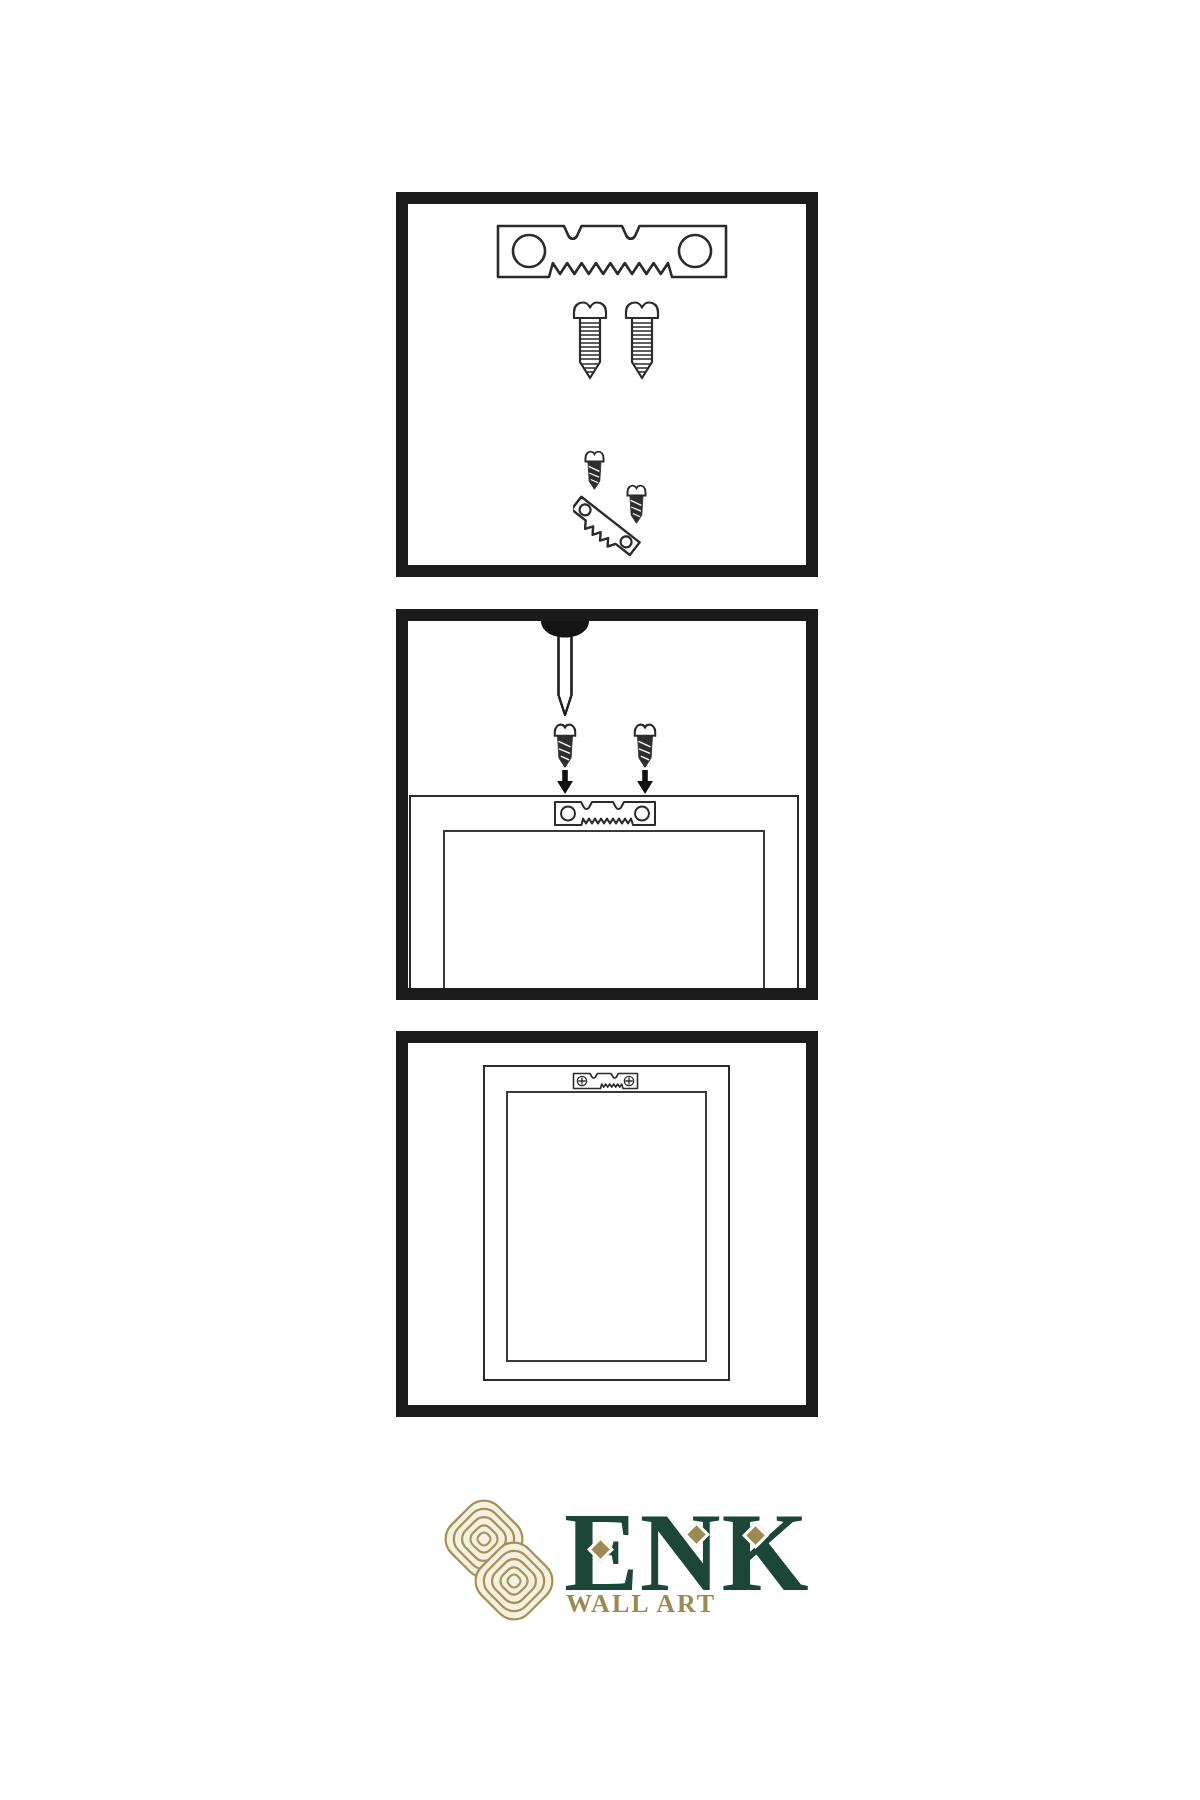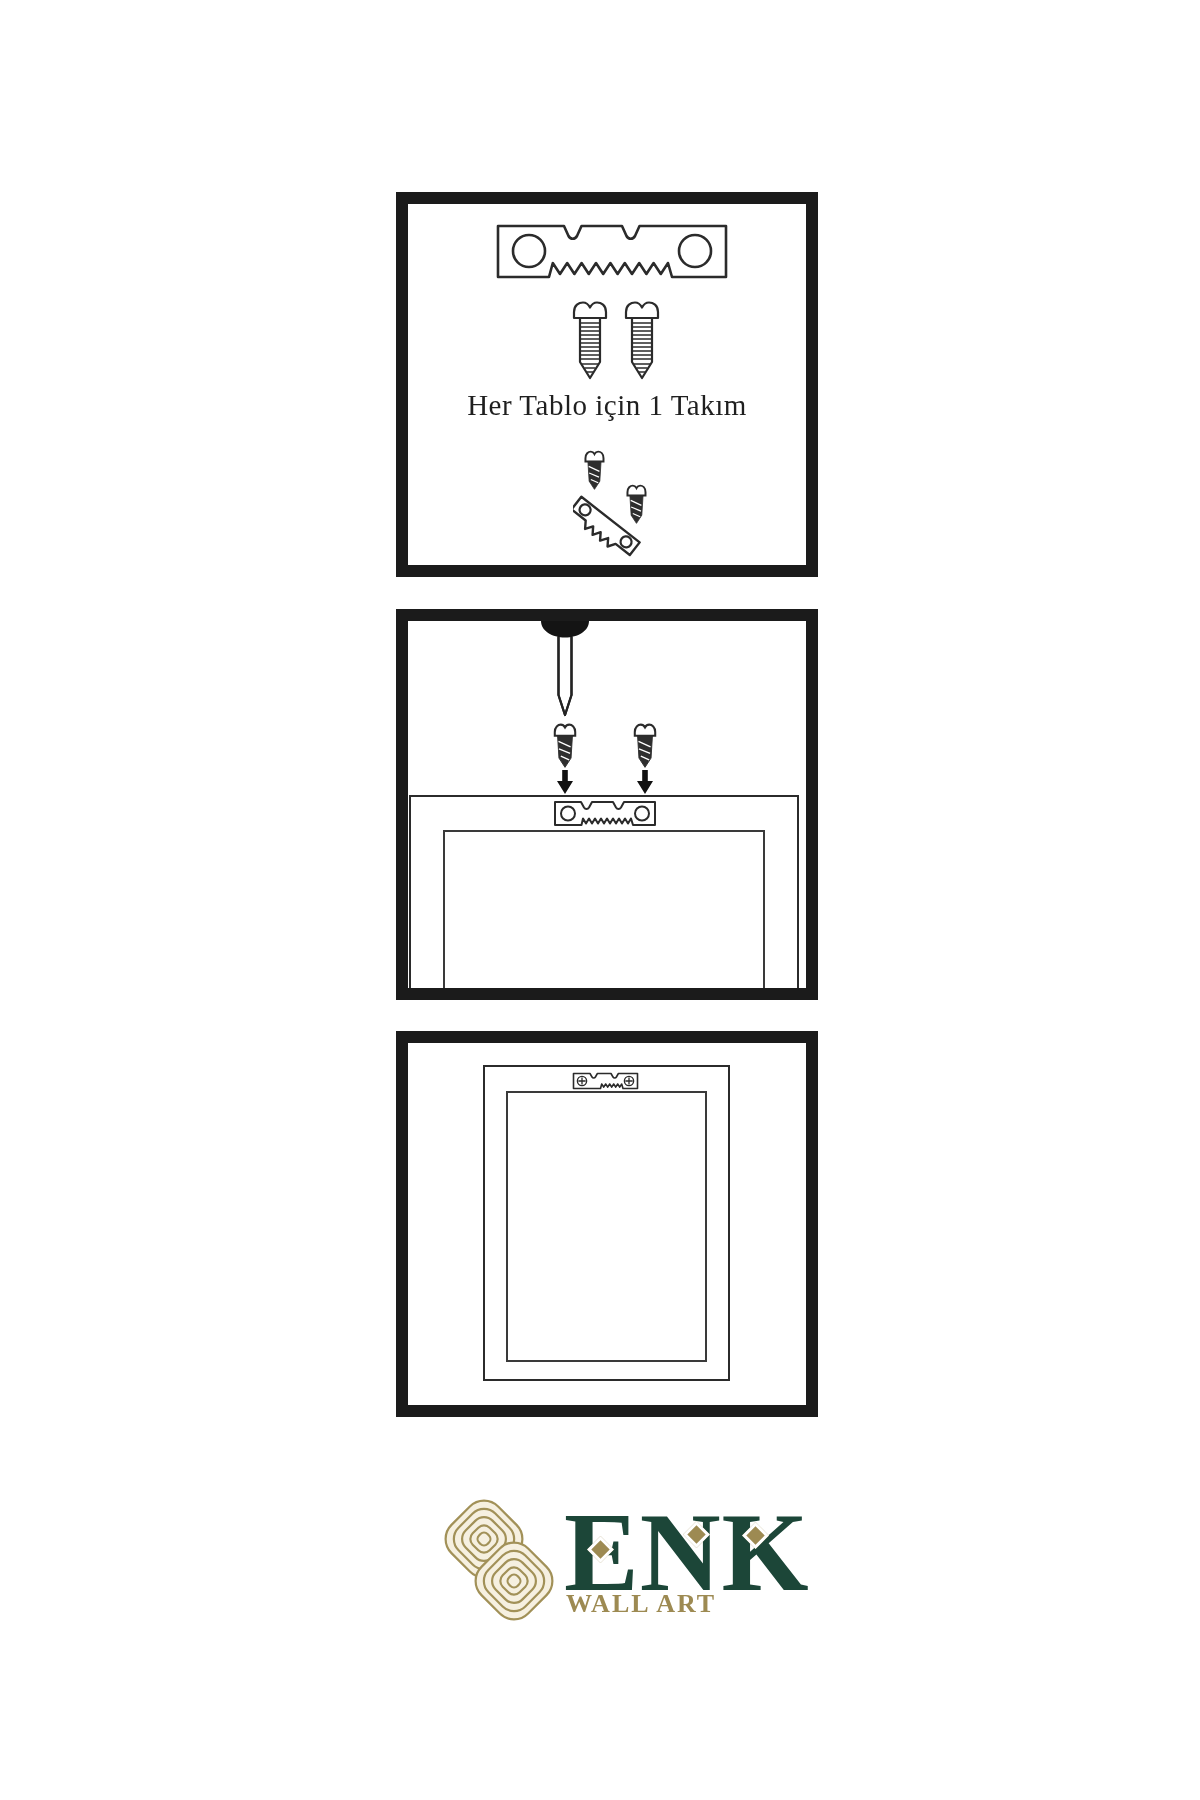--- a/index.html
+++ b/index.html
@@ -60,21 +60,20 @@
       <path d="M2,17 V11 C2,4 7,1.5 11,1.5 C14,1.5 16.5,3.5 18,6.5 C19.5,3.5 22,1.5 25,1.5 C29,1.5 34,4 34,11 V17 Z" fill="#ffffff" stroke="#2b2b2b" stroke-width="2.2" stroke-linejoin="round"></path>
       <path d="M8,17 V61 L18,77 L28,61 V17 Z" fill="#ffffff" stroke="#2b2b2b" stroke-width="2.2" stroke-linejoin="round"></path>
       <path d="M8,22 H28 M8,26 H28 M8,30 H28 M8,34 H28 M8,38 H28 M8,42 H28 M8,46 H28 M8,50 H28 M8,54 H28 M8,58 H28 M10,63 H26 M12.5,67 H23.5 M15,71 H21" stroke="#2b2b2b" stroke-width="1.5"></path>
     </svg>
     <svg class="abs" style="left:216px;top:97px;" width="36" height="80" viewBox="0 0 36 80">
       <path d="M2,17 V11 C2,4 7,1.5 11,1.5 C14,1.5 16.5,3.5 18,6.5 C19.5,3.5 22,1.5 25,1.5 C29,1.5 34,4 34,11 V17 Z" fill="#ffffff" stroke="#2b2b2b" stroke-width="2.2" stroke-linejoin="round"></path>
       <path d="M8,17 V61 L18,77 L28,61 V17 Z" fill="#ffffff" stroke="#2b2b2b" stroke-width="2.2" stroke-linejoin="round"></path>
       <path d="M8,22 H28 M8,26 H28 M8,30 H28 M8,34 H28 M8,38 H28 M8,42 H28 M8,46 H28 M8,50 H28 M8,54 H28 M8,58 H28 M10,63 H26 M12.5,67 H23.5 M15,71 H21" stroke="#2b2b2b" stroke-width="1.5"></path>
     </svg>
 
-    <div class="caption">Her Tablo için 1 Takım</div>
 
     <svg class="abs" style="left:165px;top:246px;" width="100" height="115" viewBox="0 0 100 115">
       <g transform="translate(8,44) rotate(38)">
         <path d="M2,2 H76 V18 H58 l-4.75,7 l-4.75,-7 l-4.75,7 l-4.75,-7 l-4.75,7 l-4.75,-7 l-4.75,7 l-4.75,-7 L20,18 H2 Z" fill="#ffffff" stroke="#2b2b2b" stroke-width="2.4" stroke-linejoin="round"></path>
         <circle cx="13" cy="10" r="5.5" fill="#ffffff" stroke="#2b2b2b" stroke-width="2.2"></circle>
         <circle cx="65" cy="10" r="5.5" fill="#ffffff" stroke="#2b2b2b" stroke-width="2.2"></circle>
       </g>
       <g transform="translate(10,0) scale(0.82)">
         <path d="M3,14 V10 C3,4.5 6.5,2 9.5,2 C11.5,2 13,3.2 14,5 C15,3.2 16.5,2 18.5,2 C21.5,2 25,4.5 25,10 V14 Z" fill="#ffffff" stroke="#2b2b2b" stroke-width="2.4"></path>
         <path d="M6,14 L22,14 L20.5,38 L14,48 L7.5,38 Z" fill="#2e2e2e" stroke="#2e2e2e" stroke-linejoin="round"></path>

